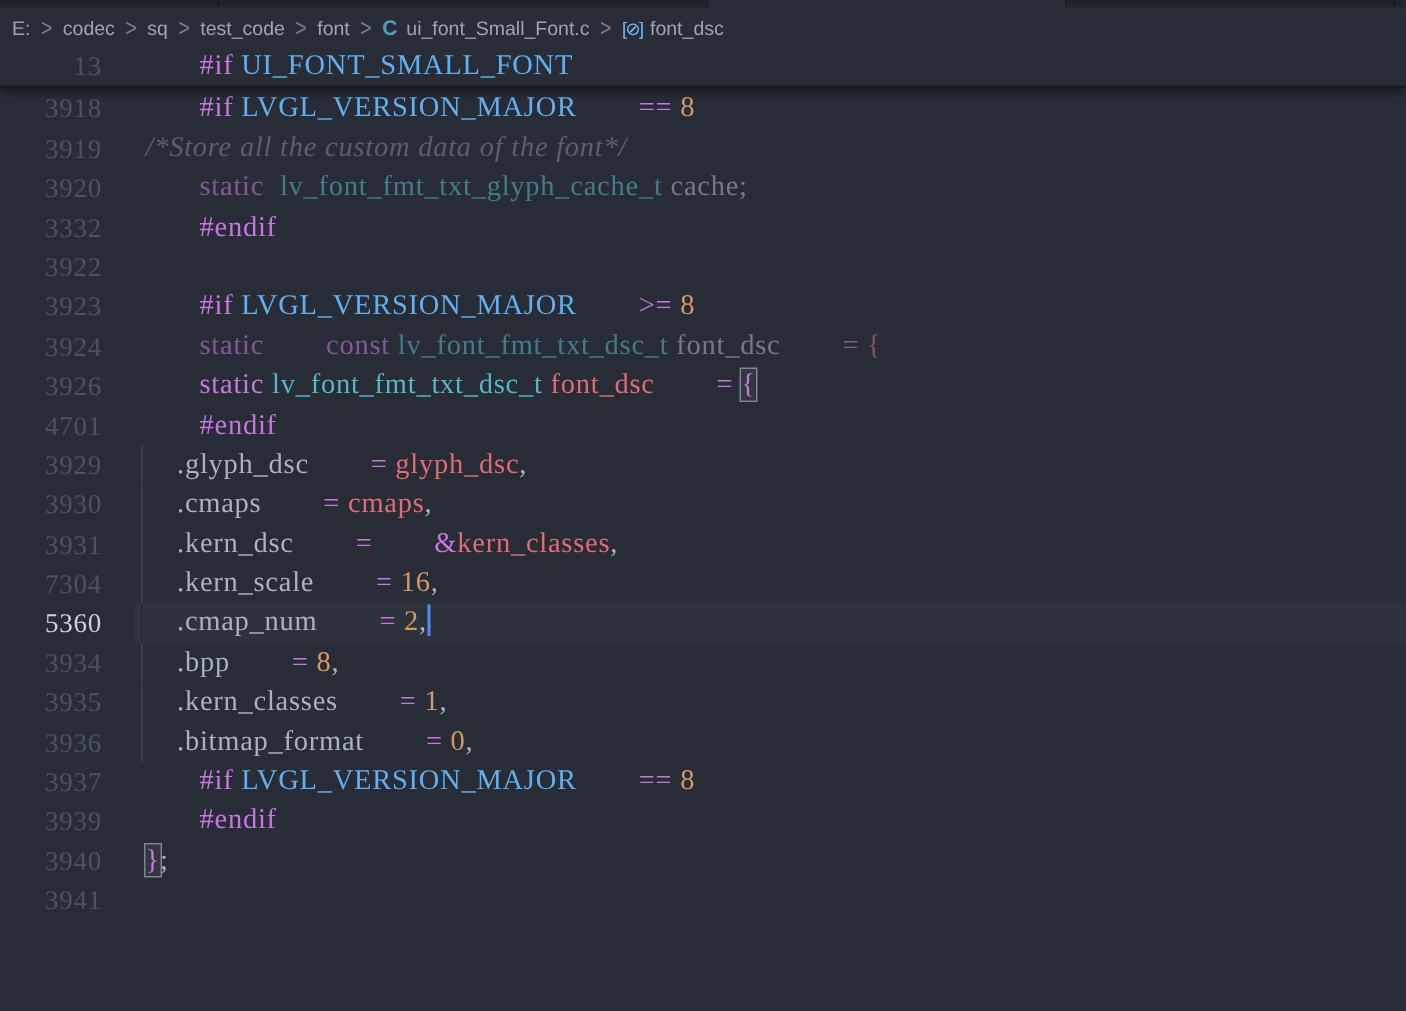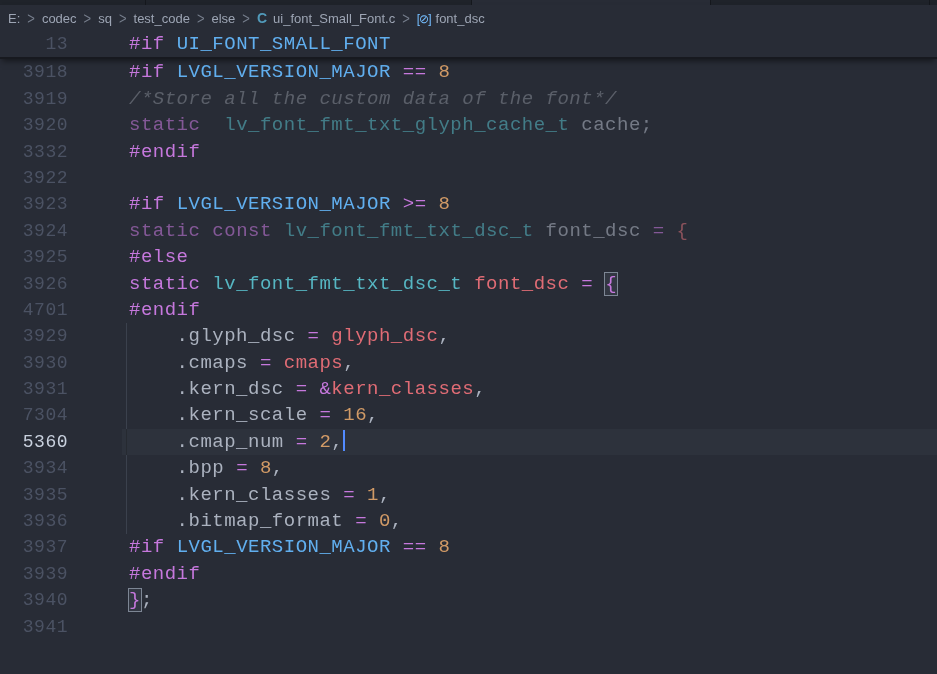--- a/index.html
+++ b/index.html
@@ -24,30 +24,30 @@
   
   .breadcrumbs{height:26px;display:flex;align-items:center;padding-left:8px;
     background:var(--bg);font-size:13px;color:var(--bc-fg);white-space:nowrap;}
   .bc-item{cursor:pointer;}
   .bc-chev{color:var(--bc-sep);font-size:13px;padding:0 7px;transform:scaleY(1.25);display:inline-block;}
   .bc-icon-c{color:var(--icon-c);font-weight:bold;font-size:14px;margin-right:6px;}
   .bc-icon-sym{color:var(--icon-sym);font-size:12px;margin-right:5px;letter-spacing:-1px;}
 
   
   .row{display:flex;height:26.4px;line-height:26.4px;
-    font-family:Liberation Mono, monospace;font-size:19px;letter-spacing:.5px;gap:32px;}
+    font-family:Liberation Serif, serif;font-size:19px;letter-spacing:.5px;}
   .gutter{width:90px;flex:none;text-align:right;padding-right:22px;
     color:var(--gutter-fg);font-size:18px;cursor:pointer;}
   .code{flex:1;position:relative;padding-left:7px;white-space:pre;color:var(--def);cursor:text;}
   .row.cur .code{background:var(--cur-line);}
   .row.cur .gutter{color:var(--gutter-fg-active);}
   .guide-line{position:absolute;left:4px;top:0;bottom:0;width:1px;background:var(--guide);}
   .row.cur .guide-line{background:#262a31;}
 
-  .tk-kw{color:var(--kw);} .tk-mac{color:var(--mac);} .tk-num{color:var(--num);}
+  .tk-kw{color:var(--kw);margin-left:36px;} .tk-mac{color:var(--mac);} .tk-num{color:var(--num);}
   .tk-typ{color:var(--typ);} .tk-var{color:var(--var);} .tk-def{color:var(--def);}
   .tk-cmt{color:var(--cmt);font-style:italic;}
   .tk-brk{color:var(--kw);} .tk-brkred{color:var(--brkred);}
   .row.dim .code{opacity:.58;}
   .match{outline:1px solid #7d8694;background:rgba(125,134,148,.13);}
   .caret{display:inline-block;width:2px;height:21px;background:var(--cursor);
     vertical-align:-4px;}
 
   .sticky{background:var(--bg);border-bottom:2px solid #17191f;
     box-shadow:0 4px 6px -2px rgba(0,0,0,.5);position:relative;z-index:2;}
@@ -71,21 +71,21 @@
 <div class="sticky">
   <div class="breadcrumbs">
       <span class="bc-item"><span>E:</span></span>
       <span class="bc-chev">&gt;</span>
       <span class="bc-item"><span>codec</span></span>
       <span class="bc-chev">&gt;</span>
       <span class="bc-item"><span>sq</span></span>
       <span class="bc-chev">&gt;</span>
       <span class="bc-item"><span>test_code</span></span>
       <span class="bc-chev">&gt;</span>
-      <span class="bc-item"><span>else</span></span>
+      <span class="bc-item"><span>font</span></span>
       <span class="bc-chev">&gt;</span>
       <span class="bc-item"><span class="bc-icon-c">C</span><span>ui_font_Small_Font.c</span></span>
       <span class="bc-chev">&gt;</span>
       <span class="bc-item"><span class="bc-icon-sym">[⊘]</span><span>font_dsc</span></span>
     </div>
   <div id="sticky-line">
       <div class="row">
         <div class="gutter">13</div>
         <div class="code"><span class="tk-kw">#if</span><span class="tk-def"> </span><span class="tk-mac">UI_FONT_SMALL_FONT</span></div>
       </div>
@@ -113,24 +113,20 @@
       <div class="gutter">3922</div>
       <div class="code"></div>
     </div>
     <div class="row">
       <div class="gutter">3923</div>
       <div class="code"><span class="tk-kw">#if</span><span class="tk-def"> </span><span class="tk-mac">LVGL_VERSION_MAJOR</span><span class="tk-def"> </span><span class="tk-kw">&gt;=</span><span class="tk-def"> </span><span class="tk-num">8</span></div>
     </div>
     <div class="row dim">
       <div class="gutter">3924</div>
       <div class="code"><span class="tk-kw">static</span><span class="tk-def"> </span><span class="tk-kw">const</span><span class="tk-def"> </span><span class="tk-typ">lv_font_fmt_txt_dsc_t</span><span class="tk-def"> </span><span class="tk-def">font_dsc</span><span class="tk-def"> </span><span class="tk-kw">=</span><span class="tk-def"> </span><span class="tk-brkred">{</span></div>
-    </div>
-    <div class="row">
-      <div class="gutter">3925</div>
-      <div class="code"><span class="tk-kw">#else</span></div>
     </div>
     <div class="row">
       <div class="gutter">3926</div>
       <div class="code"><span class="tk-kw">static</span><span class="tk-def"> </span><span class="tk-typ">lv_font_fmt_txt_dsc_t</span><span class="tk-def"> </span><span class="tk-var">font_dsc</span><span class="tk-def"> </span><span class="tk-kw">=</span><span class="tk-def"> </span><span class="tk-brk match">{</span></div>
     </div>
     <div class="row">
       <div class="gutter">4701</div>
       <div class="code"><span class="tk-kw">#endif</span></div>
     </div>
     <div class="row">

